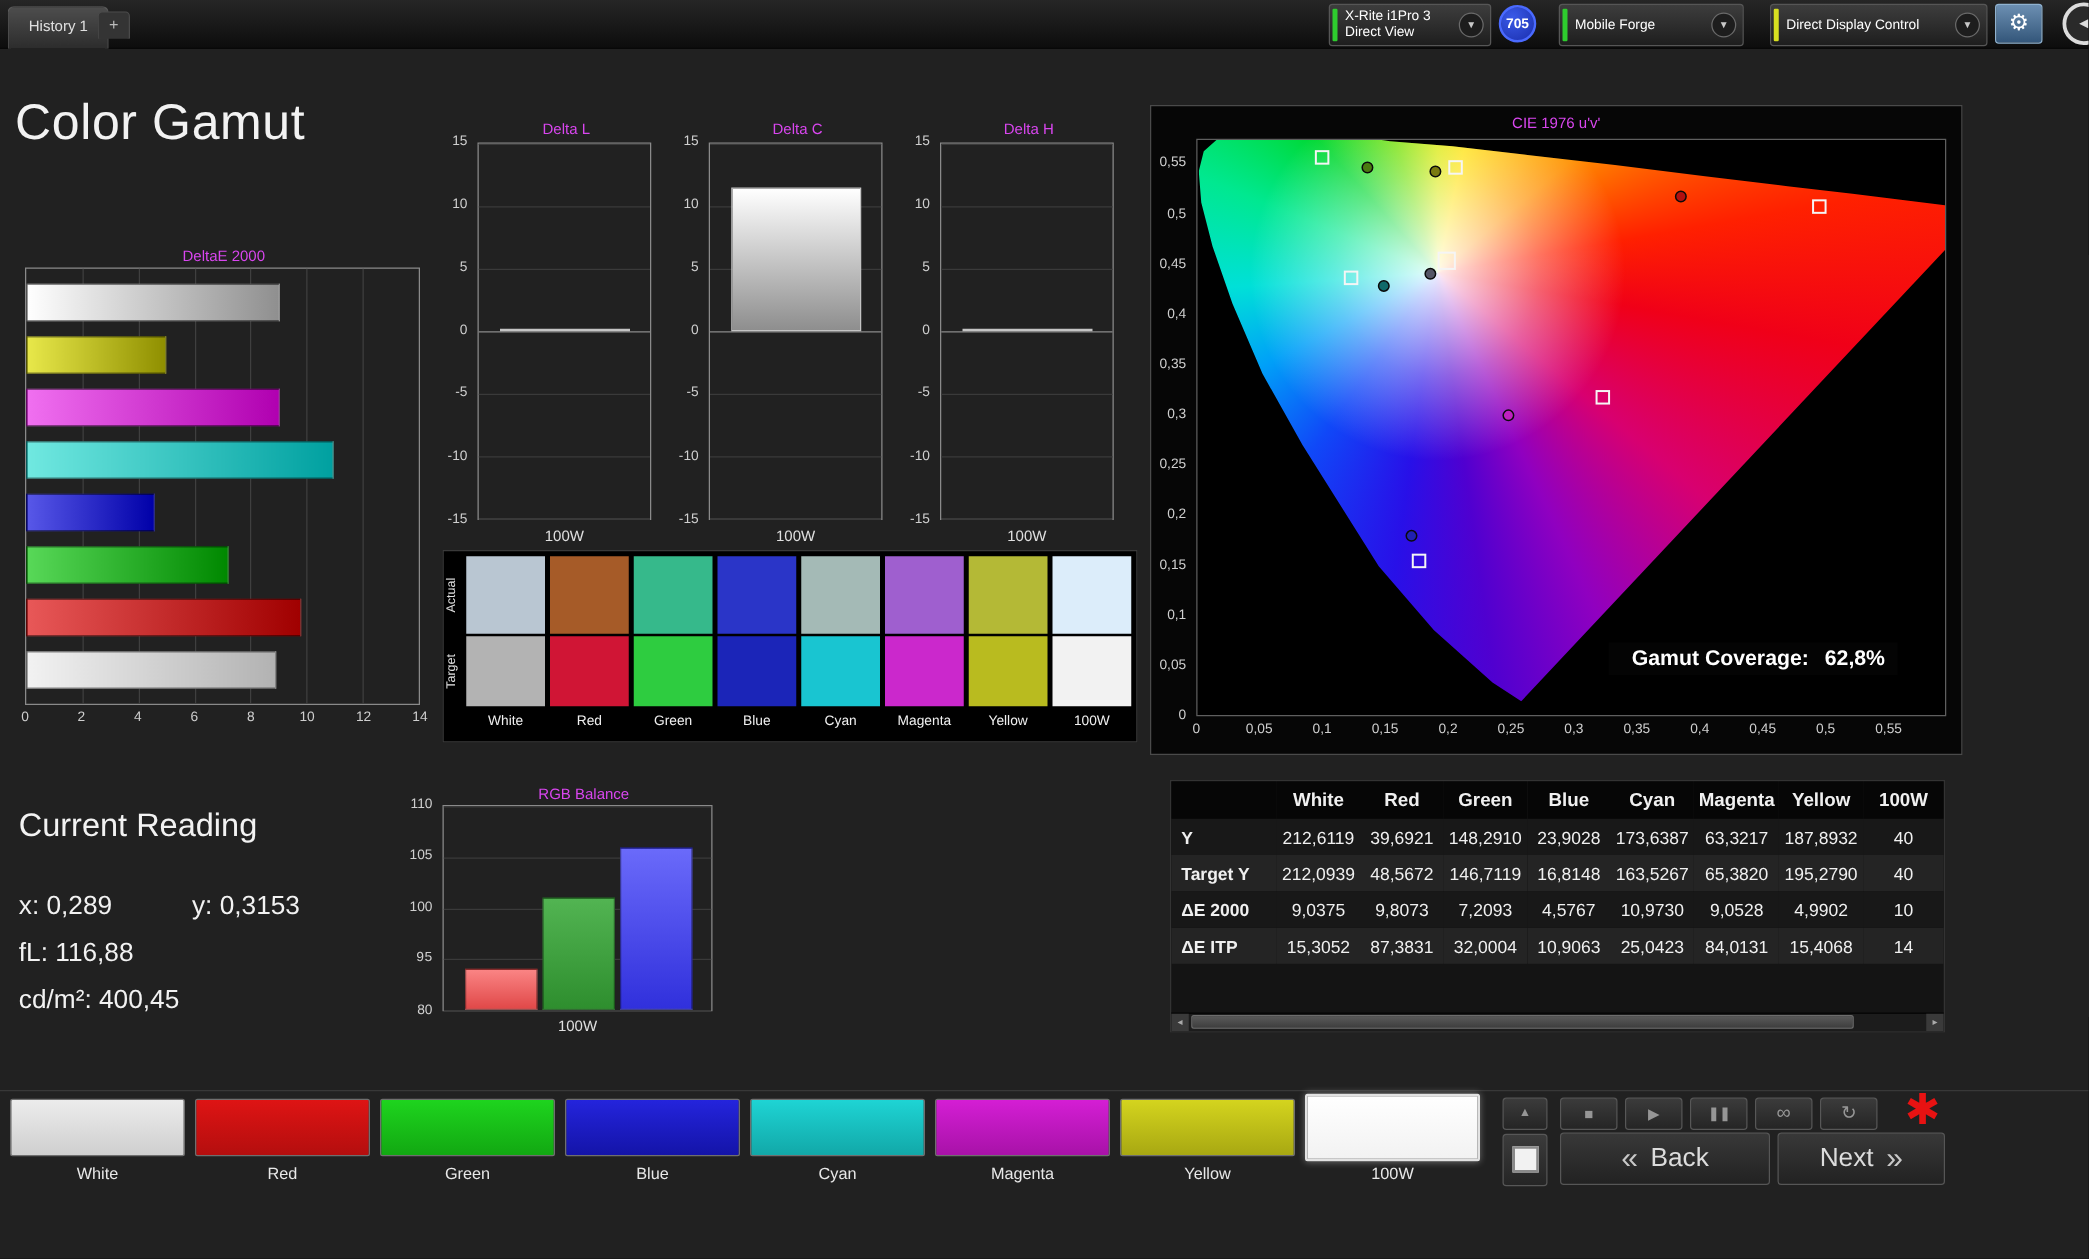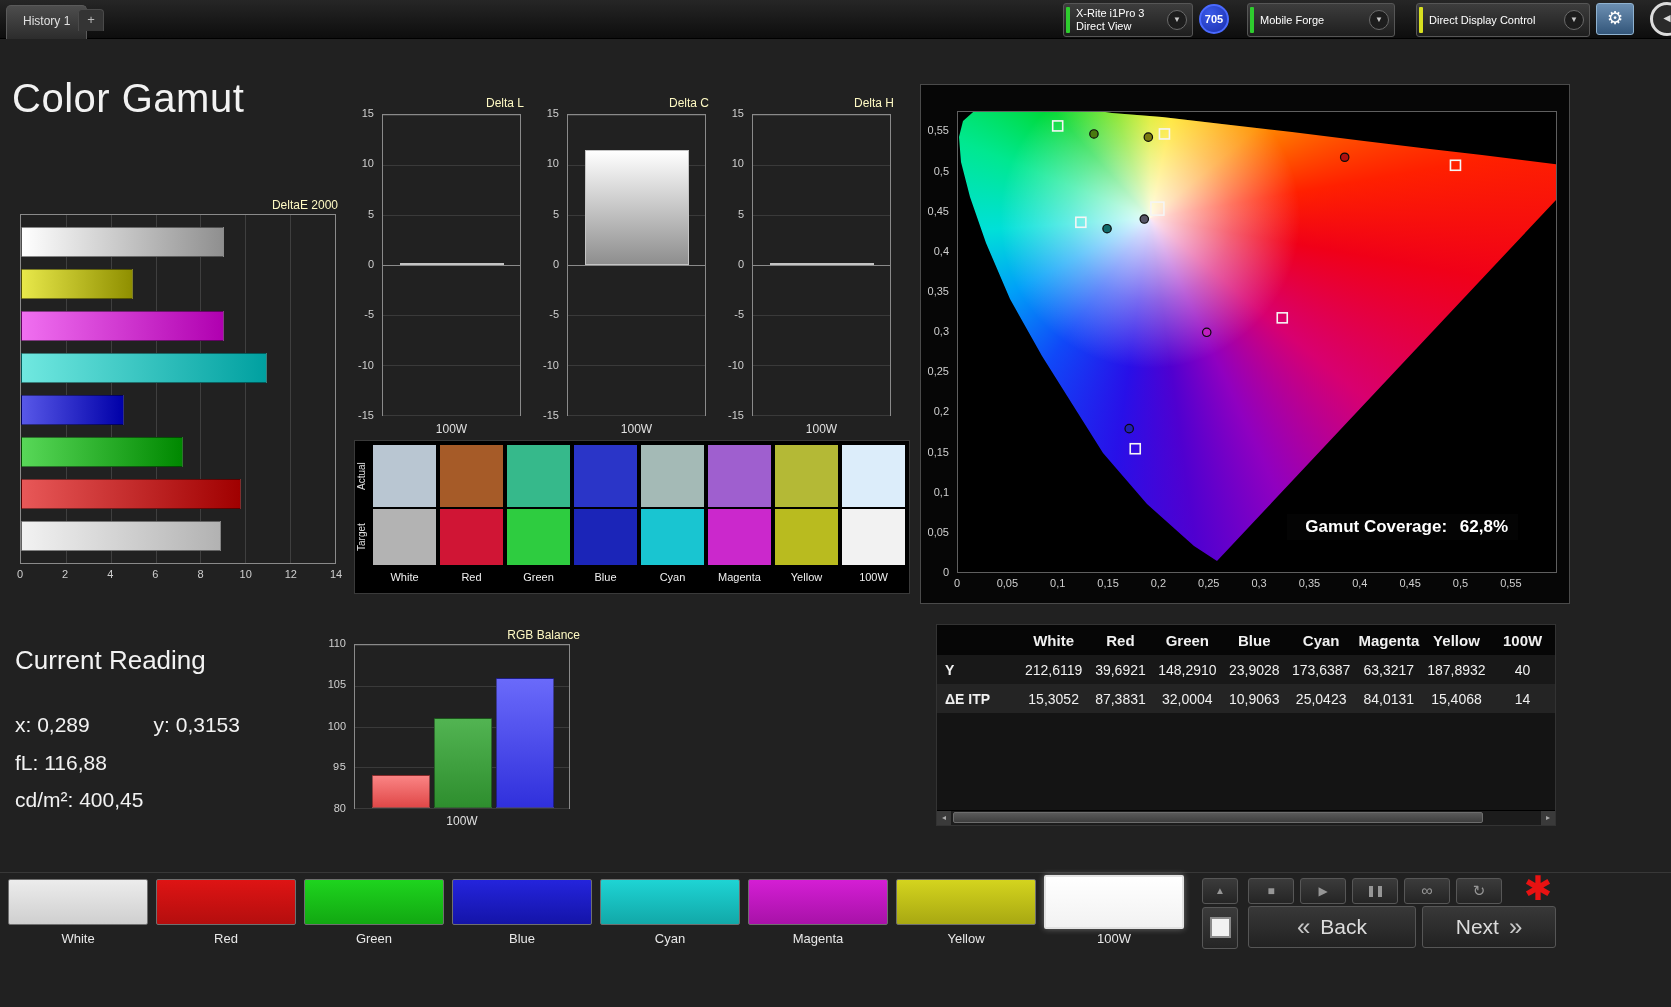--- a/index.html
+++ b/index.html
@@ -32,21 +32,21 @@
            color:#fff;font-size:18px;line-height:29px;text-align:center;}
   #paneltoggle{position:absolute;left:1650px;top:2px;width:34px;height:34px;border-radius:50%;
            background:#2a2a2a;border:3px solid #dcdcdc;box-sizing:border-box;color:#dcdcdc;
            font-size:12px;line-height:27px;text-align:center;}
 
   
   #pagetitle{position:absolute;left:12px;top:76px;font-size:40px;font-weight:400;
              letter-spacing:.5px;color:#f2f2f2;}
 
   
-  .ctitle{position:absolute;width:100%;text-align:right;font-size:12px;color:#fef9c3;}
+  .ctitle{position:absolute;width:100%;text-align:center;font-size:12px;color:#d946ef;}
   .plotbox{position:absolute;border:1px solid #8a8a8a;box-sizing:border-box;background:transparent;}
   .vgrid{position:absolute;top:0;bottom:0;width:1px;background:#3f3f3f;}
   .hgrid{position:absolute;left:0;right:0;height:1px;background:#3a3a3a;}
   .hgrid.zero{background:#8a8a8a;}
   .xtick{position:absolute;transform:translateX(-50%);font-size:11px;color:#cfcfcf;}
   .ytick{position:absolute;right:4px;font-size:11px;color:#cfcfcf;}
   .xaxisrow{position:absolute;height:16px;}
   .ylabelcol{position:absolute;}
 
   
@@ -271,20 +271,21 @@
         <div class="hgrid zero" style="top: 50%;"></div>
         <div class="hgrid" style="top: 66.6667%;"></div>
         <div class="hgrid" style="top: 83.3333%;"></div>
         <div class="hgrid" style="top: 100%;"></div>
         <div class="vbar-center" style="height: 0.5%; background: linear-gradient(rgb(240, 240, 240), rgb(168, 168, 168));"></div>
       </div>
     <div class="xlabel">100W</div>
   </div>
 
   <div id="ciepanel">
+    <div class="ctitle" style="top:6px;">CIE 1976 u'v'</div>
     <div class="ylabelcol" id="cieyaxis" style="position:absolute;">
         <div class="ytick" style="top: 455px;">0</div>
         <div class="ytick" style="top: 414.85px;">0,05</div>
         <div class="ytick" style="top: 374.7px;">0,1</div>
         <div class="ytick" style="top: 334.55px;">0,15</div>
         <div class="ytick" style="top: 294.4px;">0,2</div>
         <div class="ytick" style="top: 254.25px;">0,25</div>
         <div class="ytick" style="top: 214.1px;">0,3</div>
         <div class="ytick" style="top: 173.95px;">0,35</div>
         <div class="ytick" style="top: 133.8px;">0,4</div>
@@ -416,20 +417,42 @@
             <td>212,6119</td>
             <td>39,6921</td>
             <td>148,2910</td>
             <td>23,9028</td>
             <td>173,6387</td>
             <td>63,3217</td>
             <td>187,8932</td>
             <td>40</td>
           </tr>
           <tr>
+            <td class="rowlab">Target Y</td>
+            <td>212,0939</td>
+            <td>48,5672</td>
+            <td>146,7119</td>
+            <td>16,8148</td>
+            <td>163,5267</td>
+            <td>65,3820</td>
+            <td>195,2790</td>
+            <td>40</td>
+          </tr>
+          <tr>
+            <td class="rowlab">ΔE 2000</td>
+            <td>9,0375</td>
+            <td>9,8073</td>
+            <td>7,2093</td>
+            <td>4,5767</td>
+            <td>10,9730</td>
+            <td>9,0528</td>
+            <td>4,9902</td>
+            <td>10</td>
+          </tr>
+          <tr>
             <td class="rowlab">ΔE ITP</td>
             <td>15,3052</td>
             <td>87,3831</td>
             <td>32,0004</td>
             <td>10,9063</td>
             <td>25,0423</td>
             <td>84,0131</td>
             <td>15,4068</td>
             <td>14</td>
           </tr>

